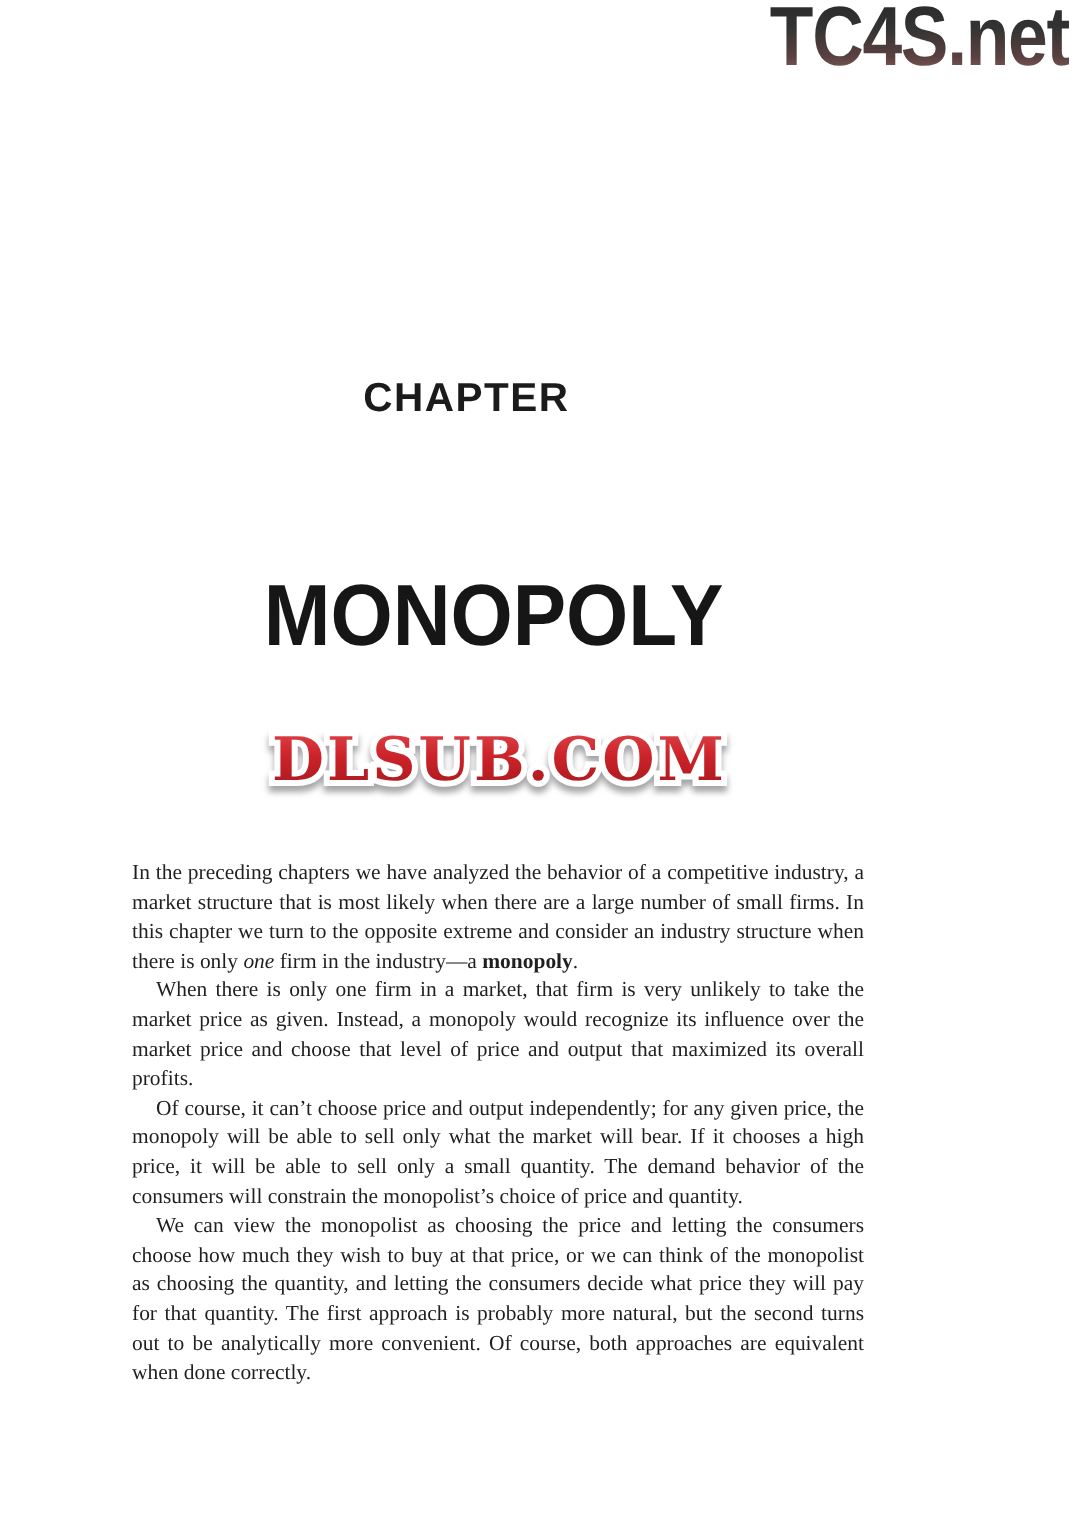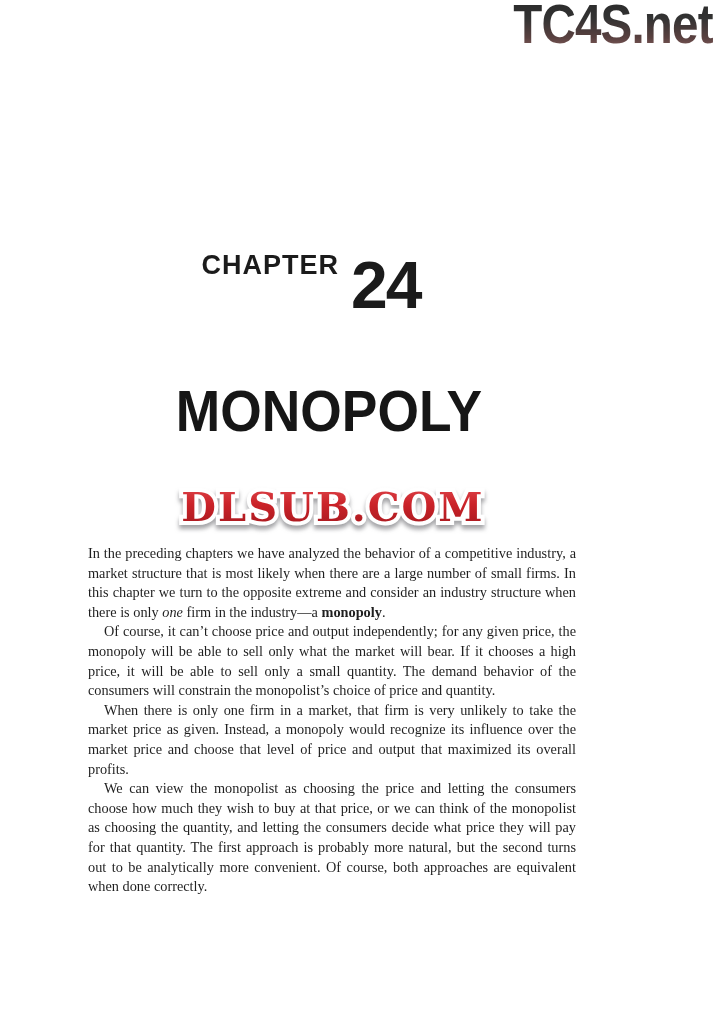--- a/index.html
+++ b/index.html
@@ -80,21 +80,21 @@
     position: relative;
     background: linear-gradient(180deg, #e0494f 0%, #cb2329 45%, #a3171d 100%);
     -webkit-background-clip: text;
     background-clip: text;
     color: transparent;
   }
 
   
   .body {
     position: absolute;
-    top: 544px; left: 88px; width: 488px;
+    top: 573px; left: 88px; width: 488px;
     font-family: "Liberation Serif", serif;
     font-size: 14.3px;
     line-height: 19.6px;
     color: #1f1f1f;
     text-align: justify;
   }
   .body p { margin: 0; }
   .body p.ind { text-indent: 16px; }
   .body em { font-style: italic; }
   .body strong { font-weight: bold; }
@@ -126,31 +126,30 @@
 </style>
 </head>
 <body>
 
 <div class="page">
 
   <div class="wm-top">TC4S.net</div>
 
   <header class="chapter-head">
     <span class="ch-word">CHAPTER</span>
-    <span class="ch-num">24</span>
   </header>
 
   <h1 class="title">MONOPOLY</h1>
 
   <div class="wm-mid">
     <span class="back">DLSUB.COM</span>
     <span class="front">DLSUB.COM</span>
   </div>
 
   <main class="body">
     <p><span>In the preceding chapters we have analyzed the behavior of a competitive industry, a market structure that is most likely when there are a large number of small firms. In this chapter we turn to the opposite extreme and consider an industry structure when there is only </span><em>one</em><span> firm in the industry—a </span><strong>monopoly</strong><span>.</span></p>
+    <p class="ind">When there is only one firm in a market, that firm is very unlikely to take the market price as given. Instead, a monopoly would recognize its influence over the market price and choose that level of price and output that maximized its overall profits.</p>
     <p class="ind">Of course, it can’t choose price and output independently; for any given price, the monopoly will be able to sell only what the market will bear. If it chooses a high price, it will be able to sell only a small quantity. The demand behavior of the consumers will constrain the monopolist’s choice of price and quantity.</p>
-    <p class="ind">When there is only one firm in a market, that firm is very unlikely to take the market price as given. Instead, a monopoly would recognize its influence over the market price and choose that level of price and output that maximized its overall profits.</p>
     <p class="ind">We can view the monopolist as choosing the price and letting the consumers choose how much they wish to buy at that price, or we can think of the monopolist as choosing the quantity, and letting the consumers decide what price they will pay for that quantity. The first approach is probably more natural, but the second turns out to be analytically more convenient. Of course, both approaches are equivalent when done correctly.</p>
   </main>
 
 
 </div>
 
 </body></html>

